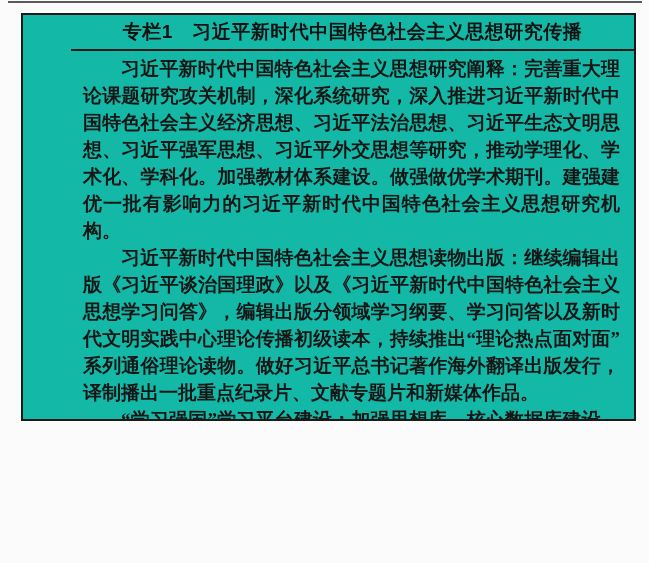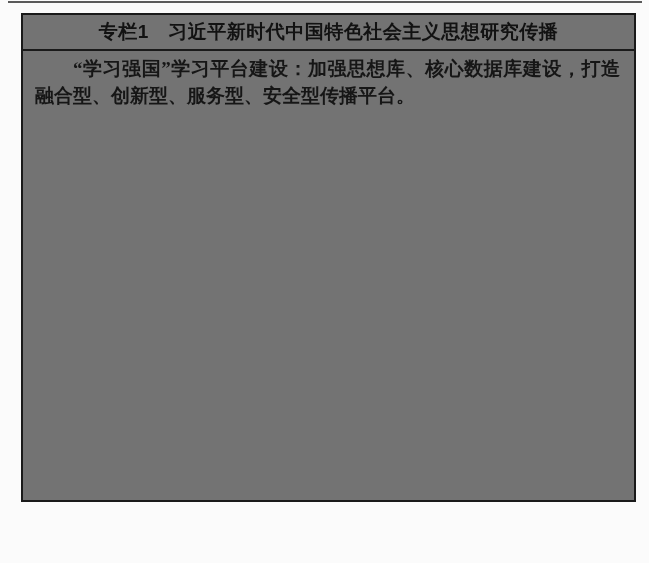--- a/index.html
+++ b/index.html
@@ -21,25 +21,26 @@
     right: 7px;
     top: 1px;
     height: 2px;
     background: #5a5a5a;
   }
   .panel {
     position: absolute;
     left: 21px;
     top: 13px;
     width: 615px;
-    height: 489px;
+    height: 408px;
     box-sizing: border-box;
     border: 2px solid #1a1a1a;
-    background: #737373;
+    background: #14b8a6;
     overflow: hidden;
+    padding-left: 48px;
   }
   .panel-title {
     height: 36px;
     box-sizing: border-box;
     border-bottom: 2px solid #1a1a1a;
     display: flex;
     align-items: center;
     justify-content: center;
     font-family: "Liberation Sans", sans-serif;
     font-weight: bold;
@@ -62,15 +63,17 @@
   }
 </style>
 </head>
 <body>
 
 <div class="top-rule"></div>
 
 <div class="panel">
   <div class="panel-title">专栏1　习近平新时代中国特色社会主义思想研究传播</div>
   <div class="panel-body">
+    <p>习近平新时代中国特色社会主义思想研究阐释：完善重大理论课题研究攻关机制，深化系统研究，深入推进习近平新时代中国特色社会主义经济思想、习近平法治思想、习近平生态文明思想、习近平强军思想、习近平外交思想等研究，推动学理化、学术化、学科化。加强教材体系建设。做强做优学术期刊。建强建优一批有影响力的习近平新时代中国特色社会主义思想研究机构。</p>
+    <p>习近平新时代中国特色社会主义思想读物出版：继续编辑出版《习近平谈治国理政》以及《习近平新时代中国特色社会主义思想学习问答》，编辑出版分领域学习纲要、学习问答以及新时代文明实践中心理论传播初级读本，持续推出“理论热点面对面”系列通俗理论读物。做好习近平总书记著作海外翻译出版发行，译制播出一批重点纪录片、文献专题片和新媒体作品。</p>
     <p>“学习强国”学习平台建设：加强思想库、核心数据库建设，打造融合型、创新型、服务型、安全型传播平台。</p>
   </div>
 </div>
 
 </body></html>

